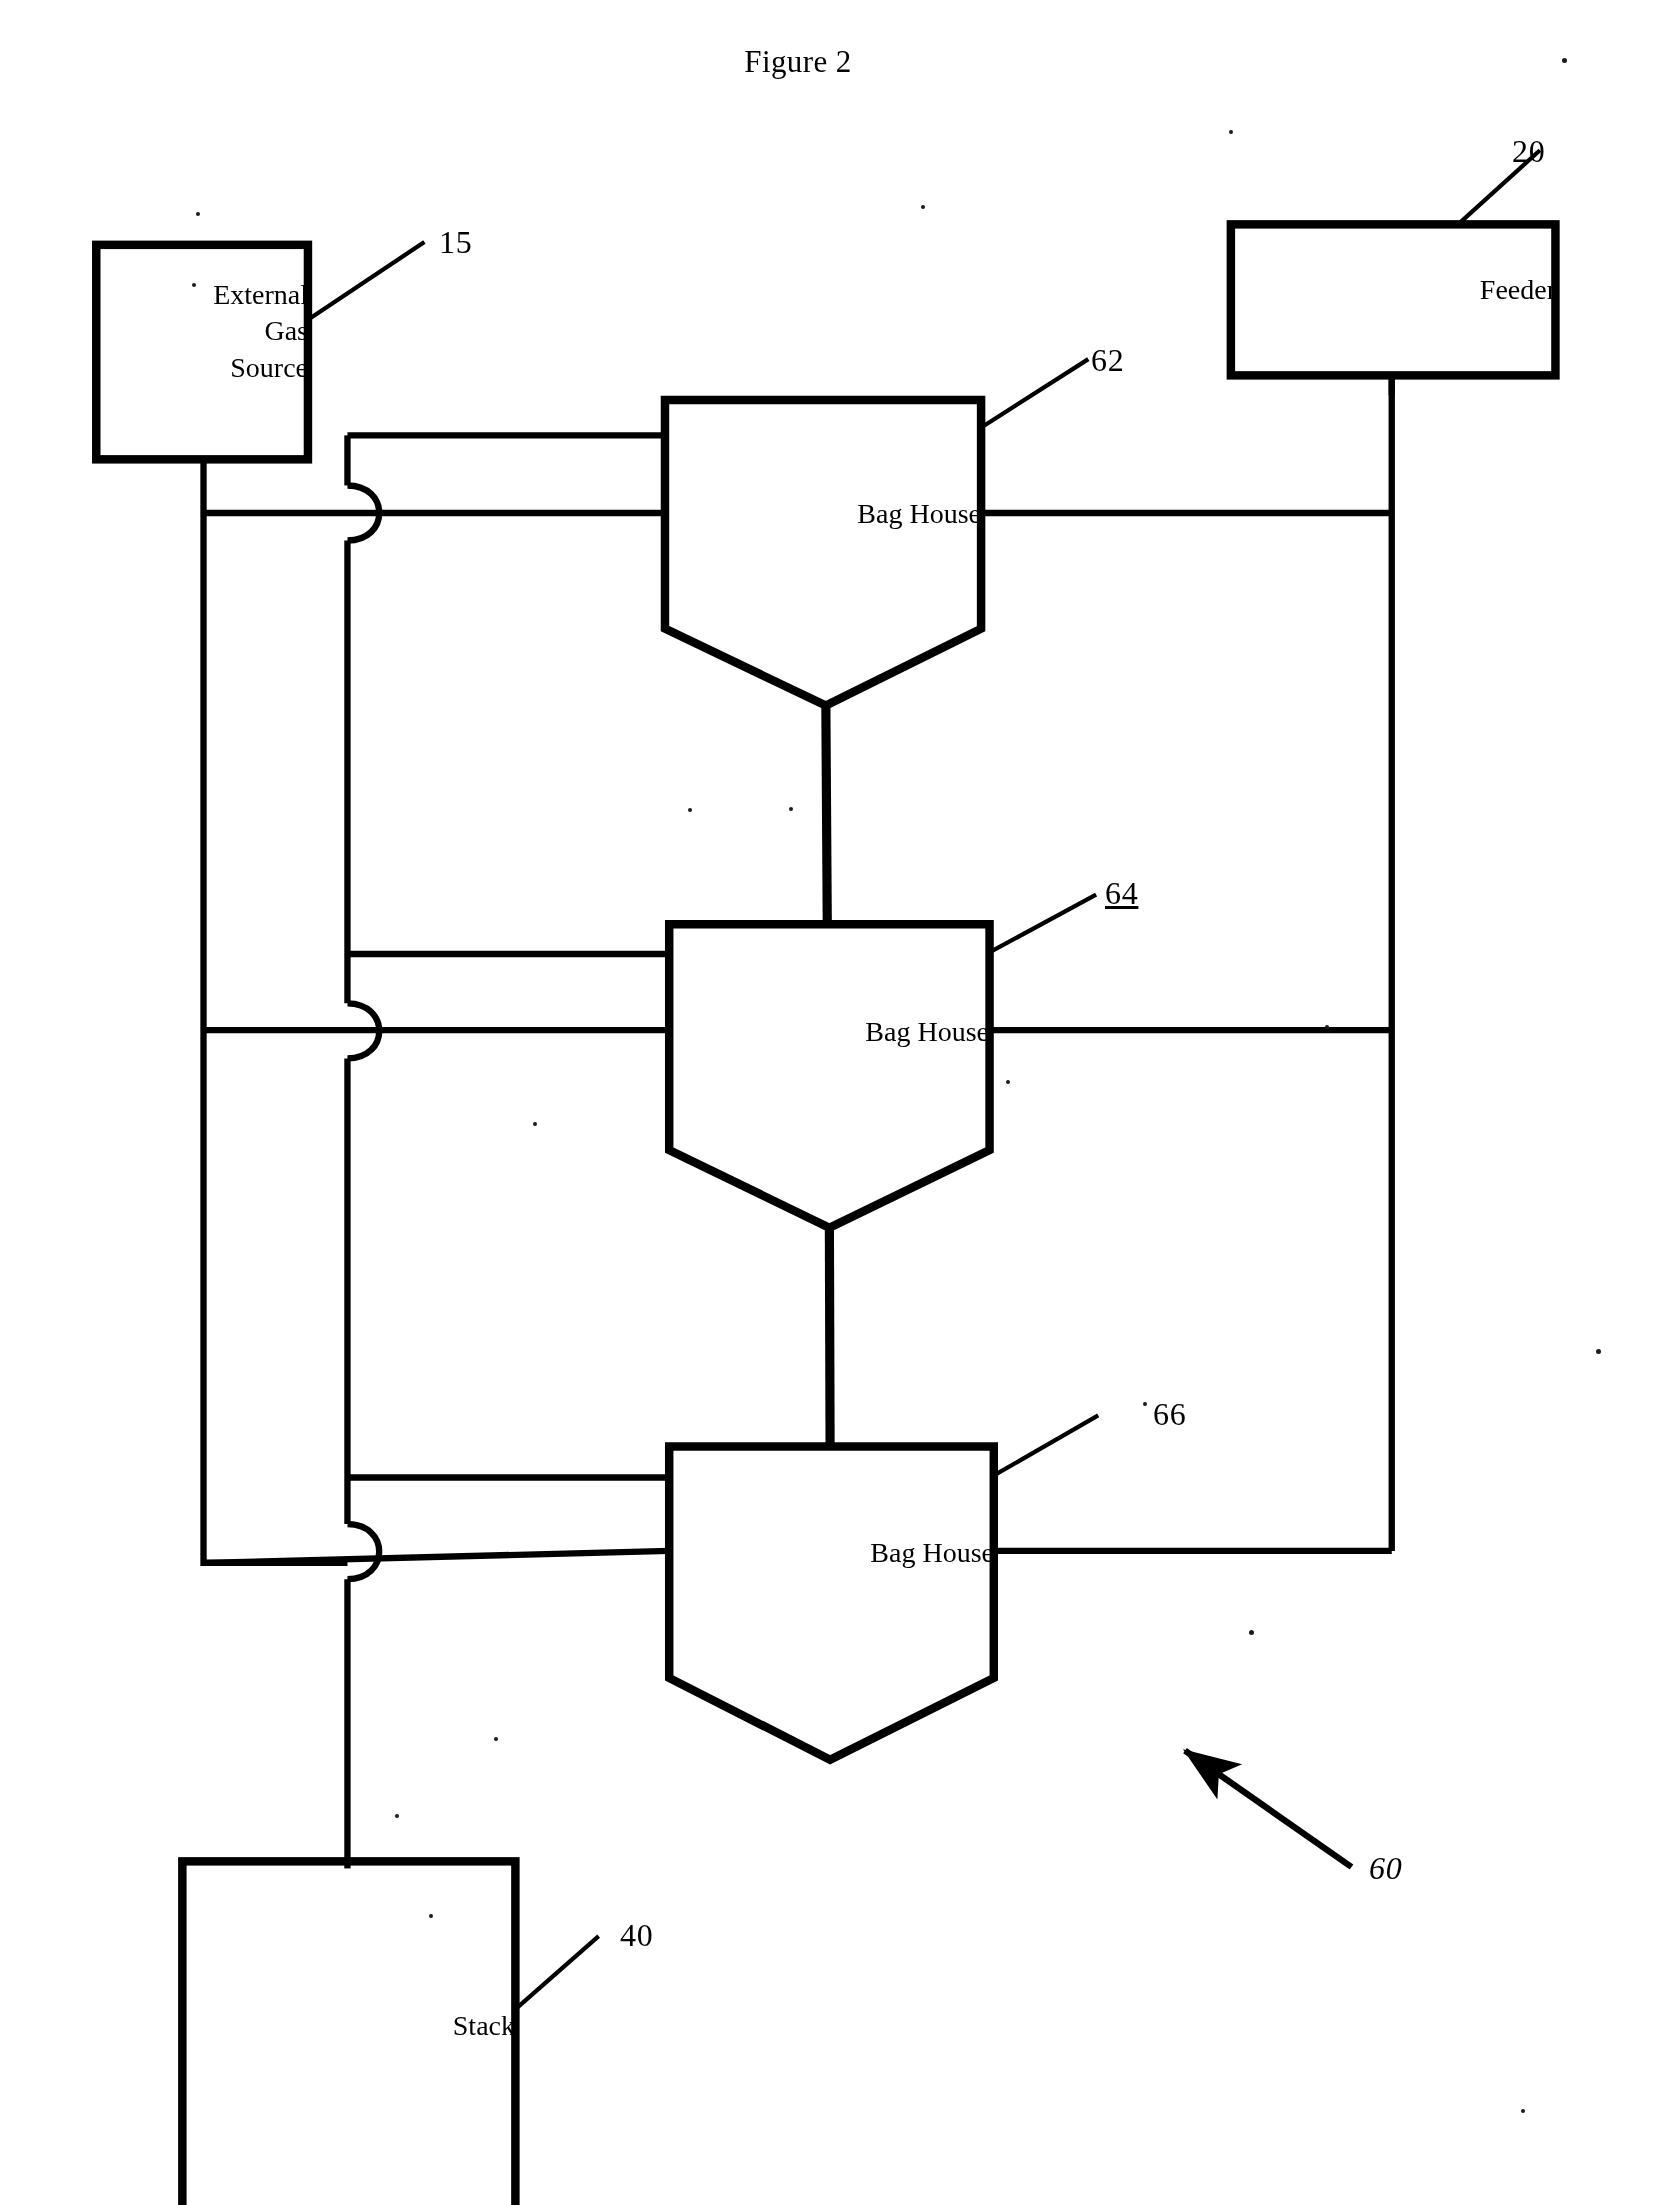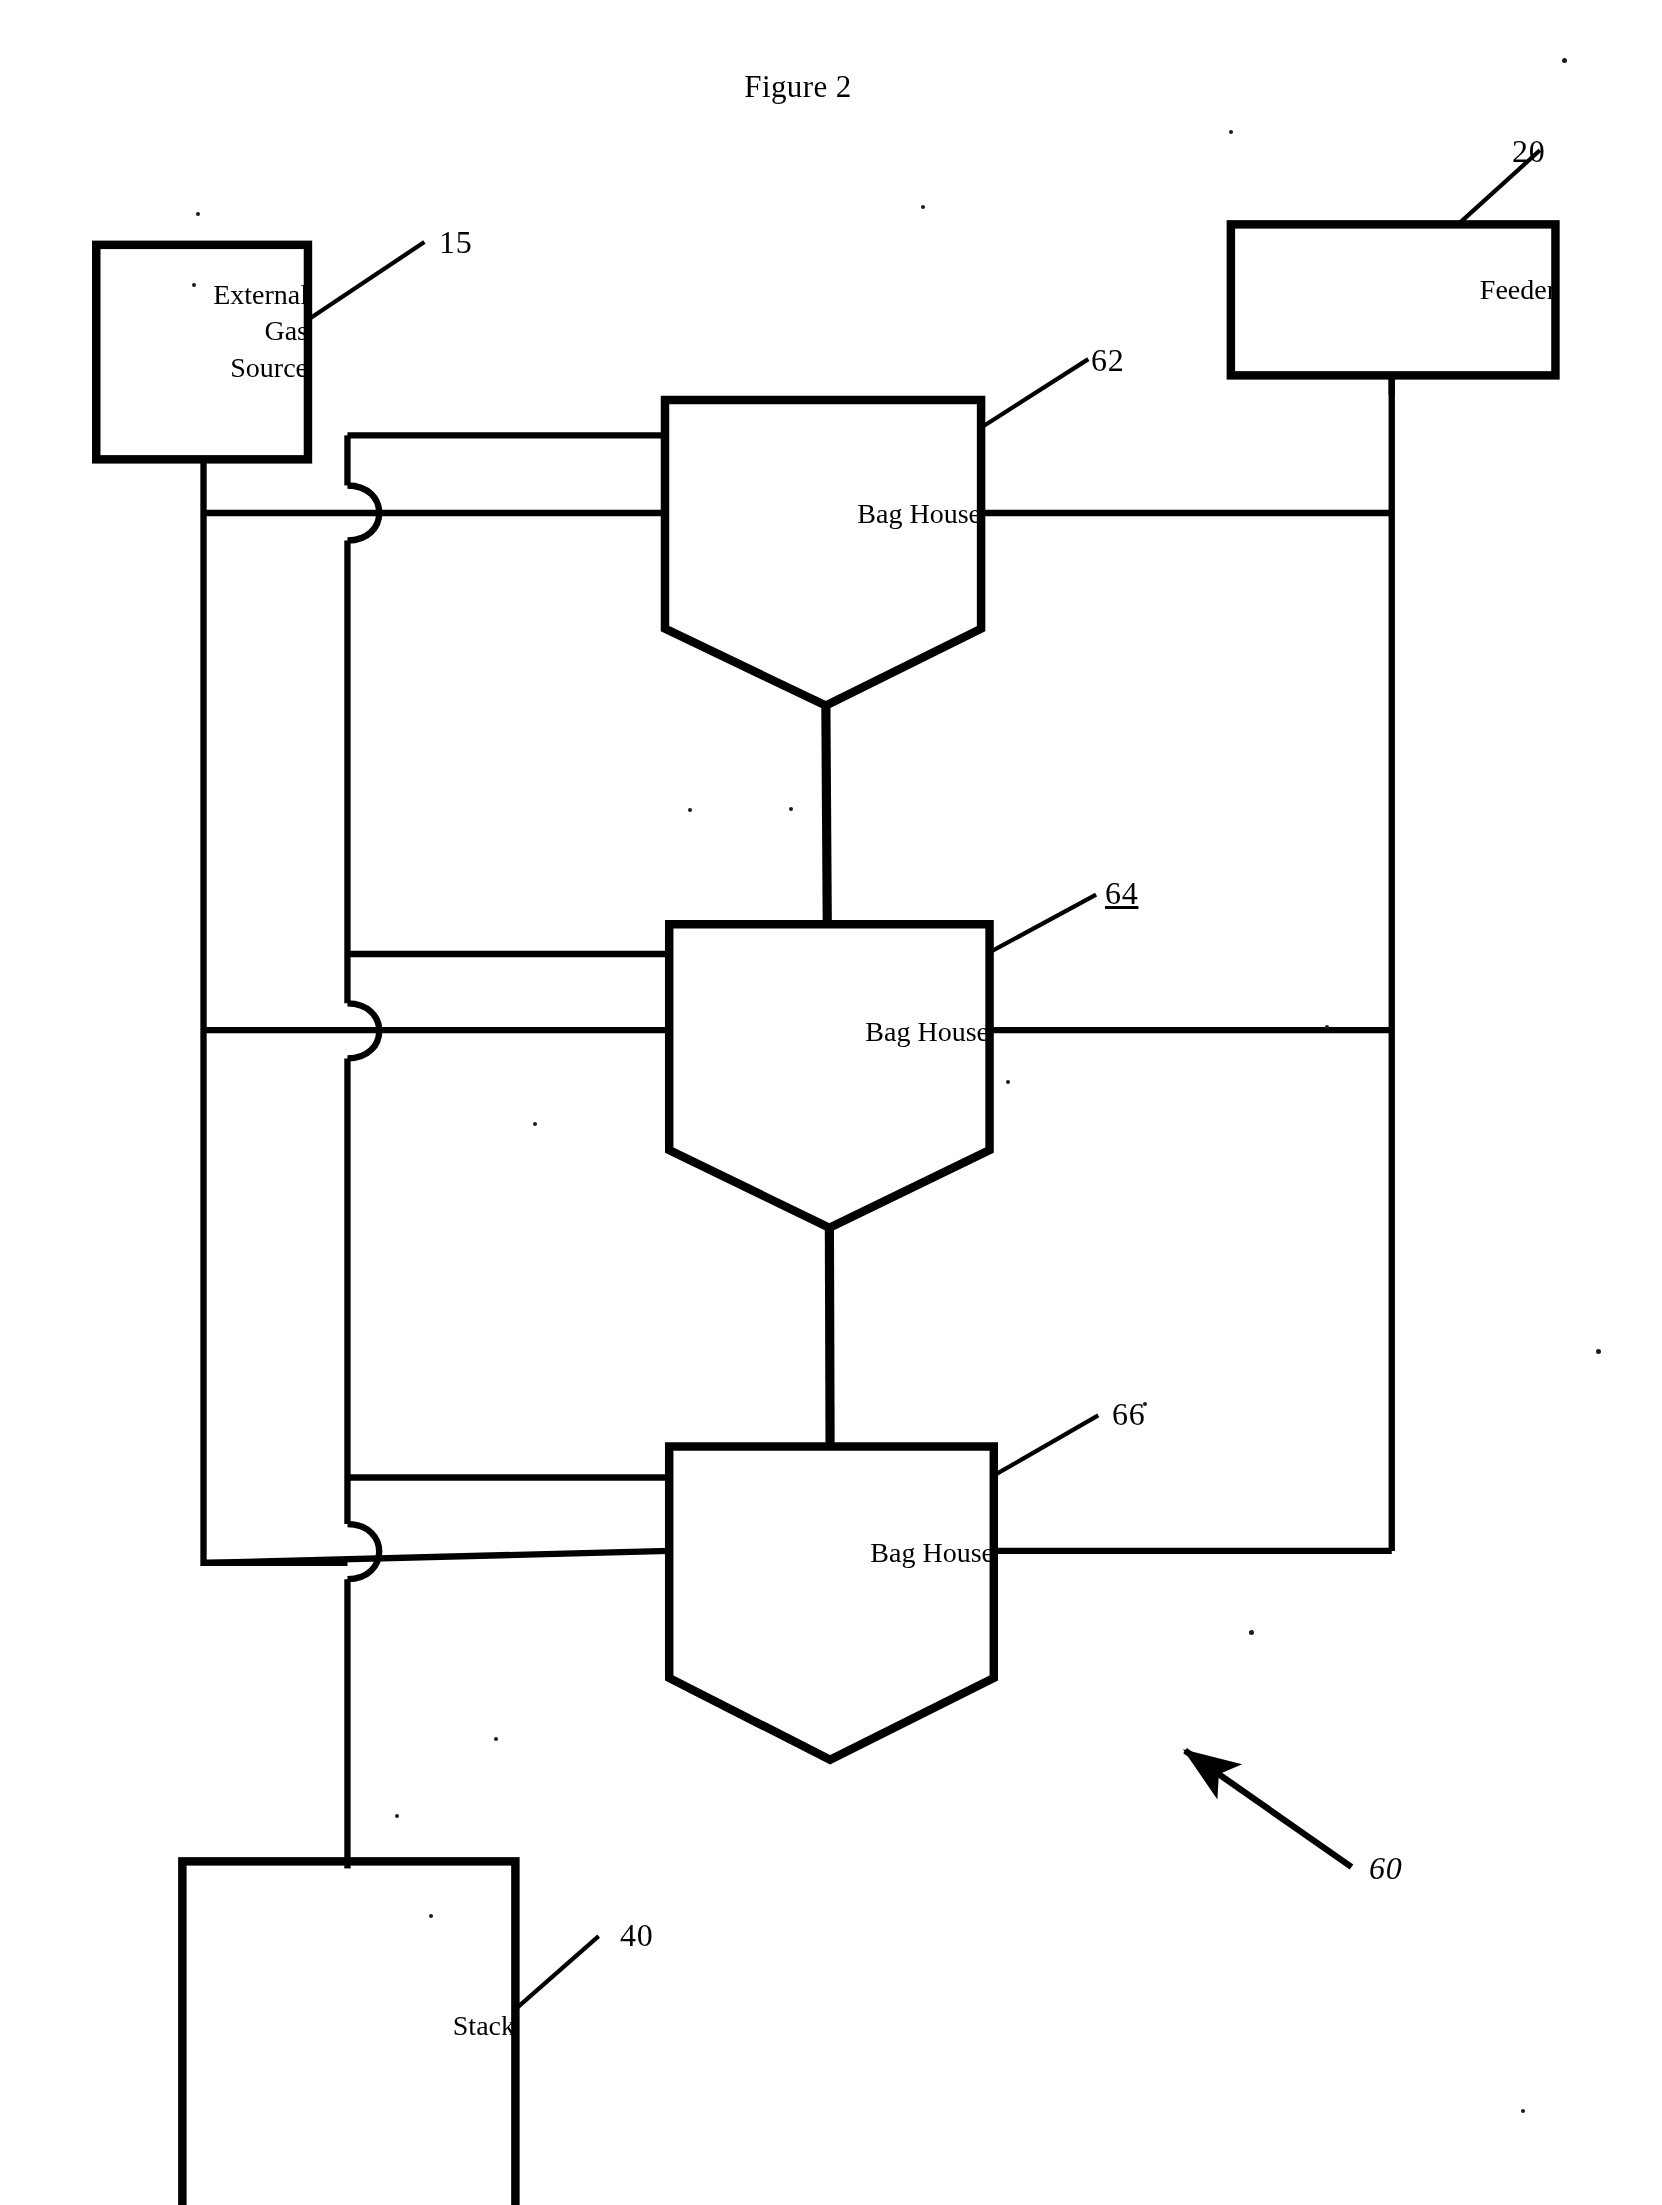--- a/index.html
+++ b/index.html
@@ -25,21 +25,21 @@
   svg#diagram {
     position: absolute;
     top: 0;
     left: 0;
     width: 1663px;
     height: 2205px;
     display: block;
   }
   .fig-title {
     position: absolute;
-    top: 69px;
+    top: 44px;
     left: 0;
     width: 1596px;
     text-align: center;
     font-size: 31px;
     letter-spacing: 0.4px;
     white-space: nowrap;
   }
   .box-label {
     position: absolute;
     text-align: right;
@@ -156,21 +156,21 @@
   <div class="box-label" style="left:182px; top:2008px; width:333px;">Stack</div>
 
   <div class="ref-num" style="left:439px; top:224px;">15</div>
 
   <div class="ref-num" style="left:1512px; top:133px;">20</div>
 
   <div class="ref-num" style="left:1055px; top:342px;margin-left:36px;">62</div>
 
   <div class="ref-num" style="left:1105px; top:875px;text-decoration:underline;">64</div>
 
-  <div class="ref-num" style="left:1112px; top:1396px;text-align:right;">66</div>
+  <div class="ref-num" style="left:1153px; top:1396px;text-align:right;">66</div>
 
   <div class="ref-num" style="left:608px; top:1917px;margin-left:12px;">40</div>
 
   <div class="ref-num" style="left:1369px; top:1850px;font-style:italic;">60</div>
 
   <div class="speck" style="left:1562px; top:58px;  width:5px; height:5px;"></div>
   <div class="speck" style="left:1229px; top:130px; width:4.2px; height:4.2px;"></div>
   <div class="speck" style="left:921px; top:205px; width:4.2px; height:4.2px;"></div>
   <div class="speck" style="left:196px;  top:212px; width:4.2px; height:4.2px;"></div>
   <div class="speck" style="left:192px;  top:283px; width:4.2px; height:4.2px;"></div>

